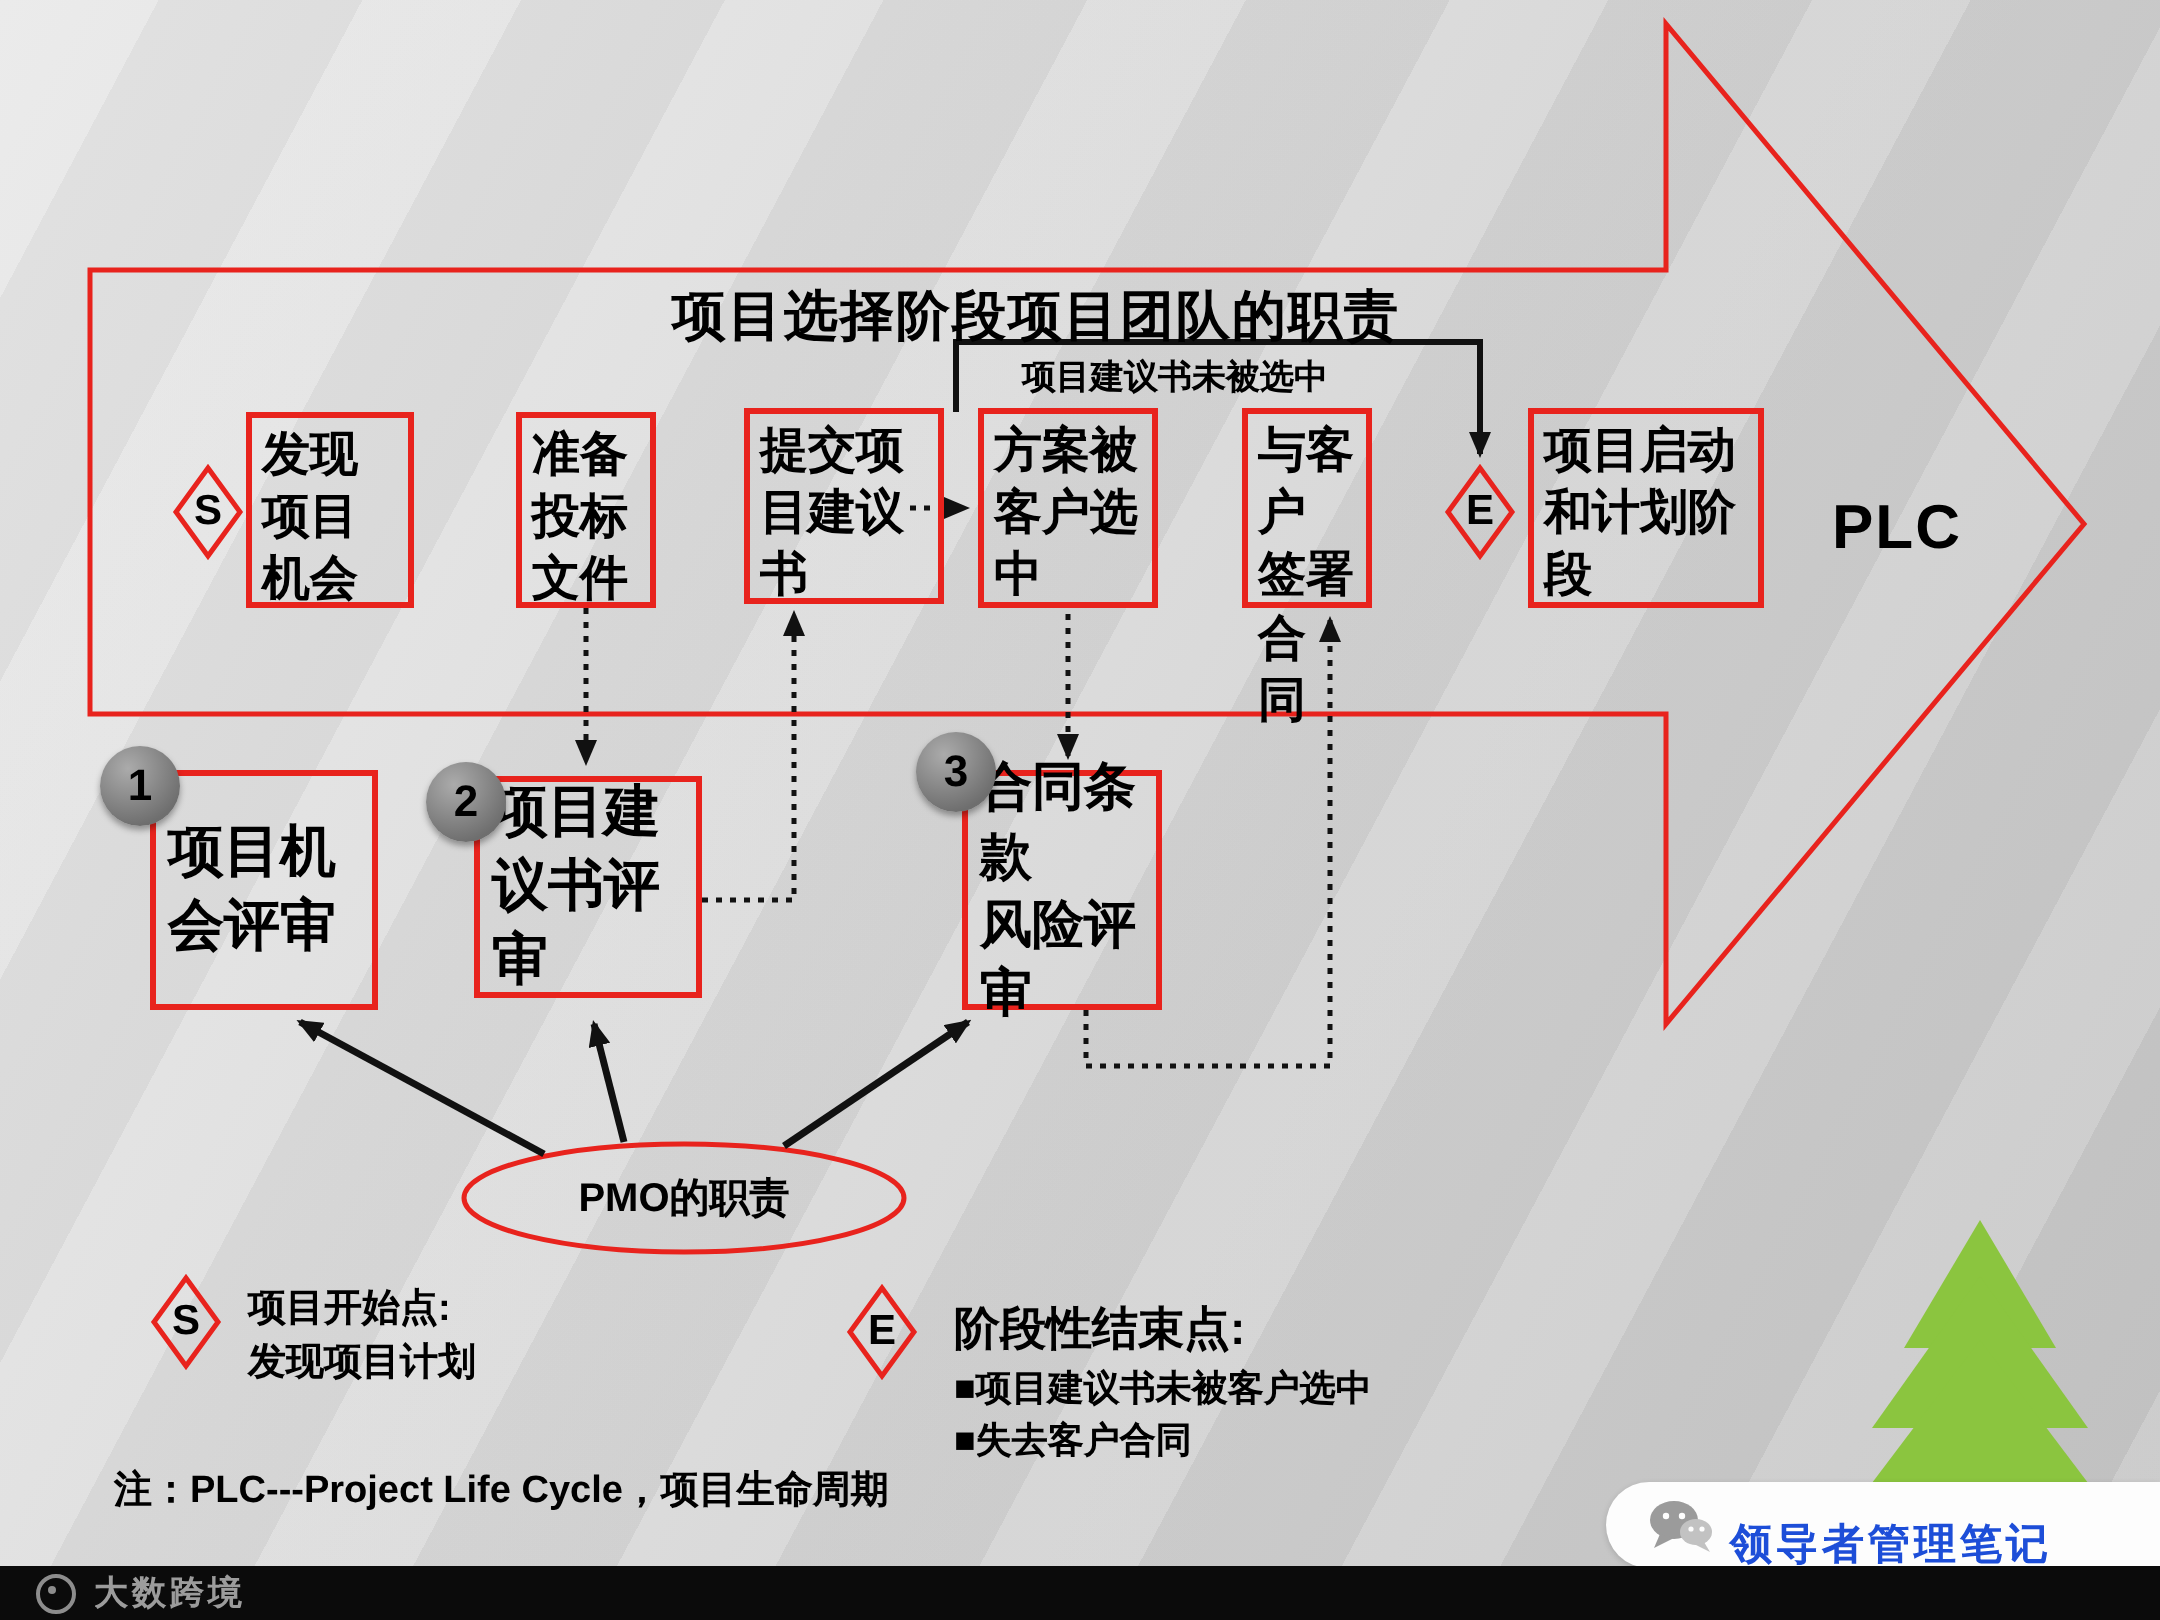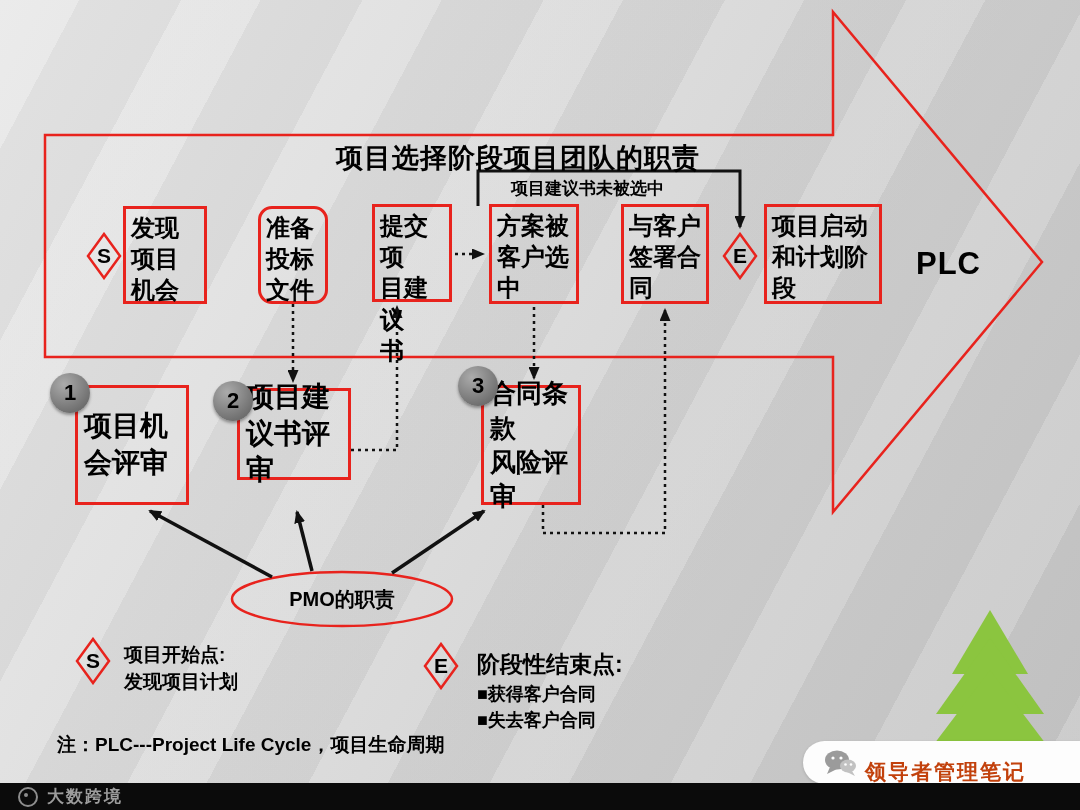--- a/index.html
+++ b/index.html
@@ -26,21 +26,21 @@
     display:flex;align-items:center;justify-content:center;
     font-weight:bold;font-size:22px;color:#000;box-shadow:0 2px 3px rgba(0,0,0,.35);}
   .feedback-label{z-index:3;font-size:17px;font-weight:bold;color:#000;}
   .plc-label{z-index:3;font-size:31px;font-weight:bold;color:#000;letter-spacing:1px;}
   .pmo-label{z-index:3;font-size:20px;font-weight:bold;color:#000;}
   .legend-text{z-index:3;font-weight:bold;color:#000;font-size:19px;line-height:1.42;white-space:pre-line;}
   .legend-items div{font-weight:bold;color:#000;font-size:18px;line-height:1.45;}
   .note-text{z-index:3;font-weight:bold;color:#000;font-size:19px;}
   .wechat-strip{z-index:6;left:803px;top:741px;width:277px;height:43px;background:#fdfdfd;
     border-radius:22px 0 0 22px;display:flex;align-items:center;box-shadow:0 1px 3px rgba(0,0,0,.15);}
-  .wechat-name{font-size:21px;font-weight:bold;color:#c2410c;letter-spacing:2px;margin-left:8px;margin-top:18px;}
+  .wechat-name{font-size:21px;font-weight:bold;color:#1d4ed8;letter-spacing:2px;margin-left:8px;margin-top:18px;}
   .footer-bar{z-index:7;left:0;top:783px;width:1080px;height:27px;background:#0b0b0b;
     display:flex;align-items:center;}
   .brand-logo{width:16px;height:16px;border:2px solid #8d8d8d;border-radius:50%;
     margin-left:18px;position:relative;}
   .brand-logo::after{content:"";position:absolute;left:4px;top:4px;width:4px;height:4px;
     border-radius:50%;background:#8d8d8d;}
   .brand-name{margin-left:9px;font-size:17px;font-weight:bold;color:#9c9c9c;letter-spacing:2px;font-family:Liberation Mono, monospace;}
 </style>
 </head>
 <body>
@@ -83,30 +83,30 @@
   <div class="abs diamond" style="left:86px;top:232px;">
     <svg width="36" height="48">
       <polygon points="18,2 34,24 18,46 2,24" fill="none" stroke="#e8231d" stroke-width="2.5"></polygon>
     </svg>
     <span class="dlabel">S</span>
   </div>
 
   <div class="abs process-box" style="left:123px;top:206px;width:84px;height:98px;">发现
 项目
 机会</div>
-  <div class="abs process-box" style="left:258px;top:206px;width:70px;height:98px;border-radius:14px;">准备
+  <div class="abs process-box" style="left:258px;top:206px;width:70px;height:98px;">准备
 投标
 文件</div>
-  <div class="abs process-box" style="left:372px;top:204px;width:80px;height:98px;">提交项
+  <div class="abs process-box" style="left:372px;top:204px;width:100px;height:98px;">提交项
 目建议
 书</div>
   <div class="abs process-box" style="left:489px;top:204px;width:90px;height:100px;">方案被
 客户选
 中</div>
-  <div class="abs process-box" style="left:621px;top:204px;width:88px;height:100px;">与客户
+  <div class="abs process-box" style="left:621px;top:204px;width:65px;height:100px;">与客户
 签署合
 同</div>
 
   <div class="abs diamond" style="left:722px;top:232px;">
     <svg width="36" height="48">
       <polygon points="18,2 34,24 18,46 2,24" fill="none" stroke="#e8231d" stroke-width="2.5"></polygon>
     </svg>
     <span class="dlabel">E</span>
   </div>
 
@@ -115,21 +115,21 @@
 段</div>
 
   <div class="abs plc-label" style="left:916px;top:246px;">PLC</div>
 
   <div class="abs num-circle" style="left:50px;top:373px;">1</div>
   <div class="abs num-circle" style="left:213px;top:381px;">2</div>
   <div class="abs num-circle" style="left:458px;top:366px;">3</div>
 
   <div class="abs review-box" style="left:75px;top:385px;width:114px;height:120px;font-size:28px;">项目机
 会评审</div>
-  <div class="abs review-box" style="left:237px;top:388px;width:114px;height:92px;font-size:28px;">项目建
+  <div class="abs review-box" style="left:237px;top:388px;width:114px;height:111px;font-size:28px;">项目建
 议书评
 审</div>
   <div class="abs review-box" style="left:481px;top:385px;width:100px;height:120px;font-size:26px;">合同条款
 风险评审</div>
 
   <div class="abs pmo-label" style="left:342px;top:599px;transform:translate(-50%,-50%);z-index:3;">PMO的职责</div>
 
   <div class="abs diamond" style="left:75px;top:637px;">
     <svg width="36" height="48">
       <polygon points="18,2 34,24 18,46 2,24" fill="none" stroke="#e8231d" stroke-width="2.5"></polygon>
@@ -140,21 +140,21 @@
 发现项目计划</div>
 
   <div class="abs diamond" style="left:423px;top:642px;">
     <svg width="36" height="48">
       <polygon points="18,2 34,24 18,46 2,24" fill="none" stroke="#e8231d" stroke-width="2.5"></polygon>
     </svg>
     <span class="dlabel">E</span>
   </div>
   <div class="abs legend-items" style="left:477px;top:648px;z-index:3;">
     <div style="font-size:23px;">阶段性结束点:</div>
-    <div>■获得客户合同</div>
+    <div>■项目建议书未被客户选中</div>
     <div>■失去客户合同</div>
   </div>
 
   <div class="abs note-text" style="left:57px;top:732px;">注：PLC---Project Life Cycle，项目生命周期</div>
 
   <div class="abs wechat-strip">
     <svg width="34" height="28" style="margin-left:20px;">
       <ellipse cx="14" cy="11" rx="12" ry="9.5" fill="#9b9b9b"></ellipse>
       <polygon points="7,18 4,25 14,20" fill="#9b9b9b"></polygon>
       <circle cx="10" cy="9" r="1.6" fill="#fdfdfd"></circle>

